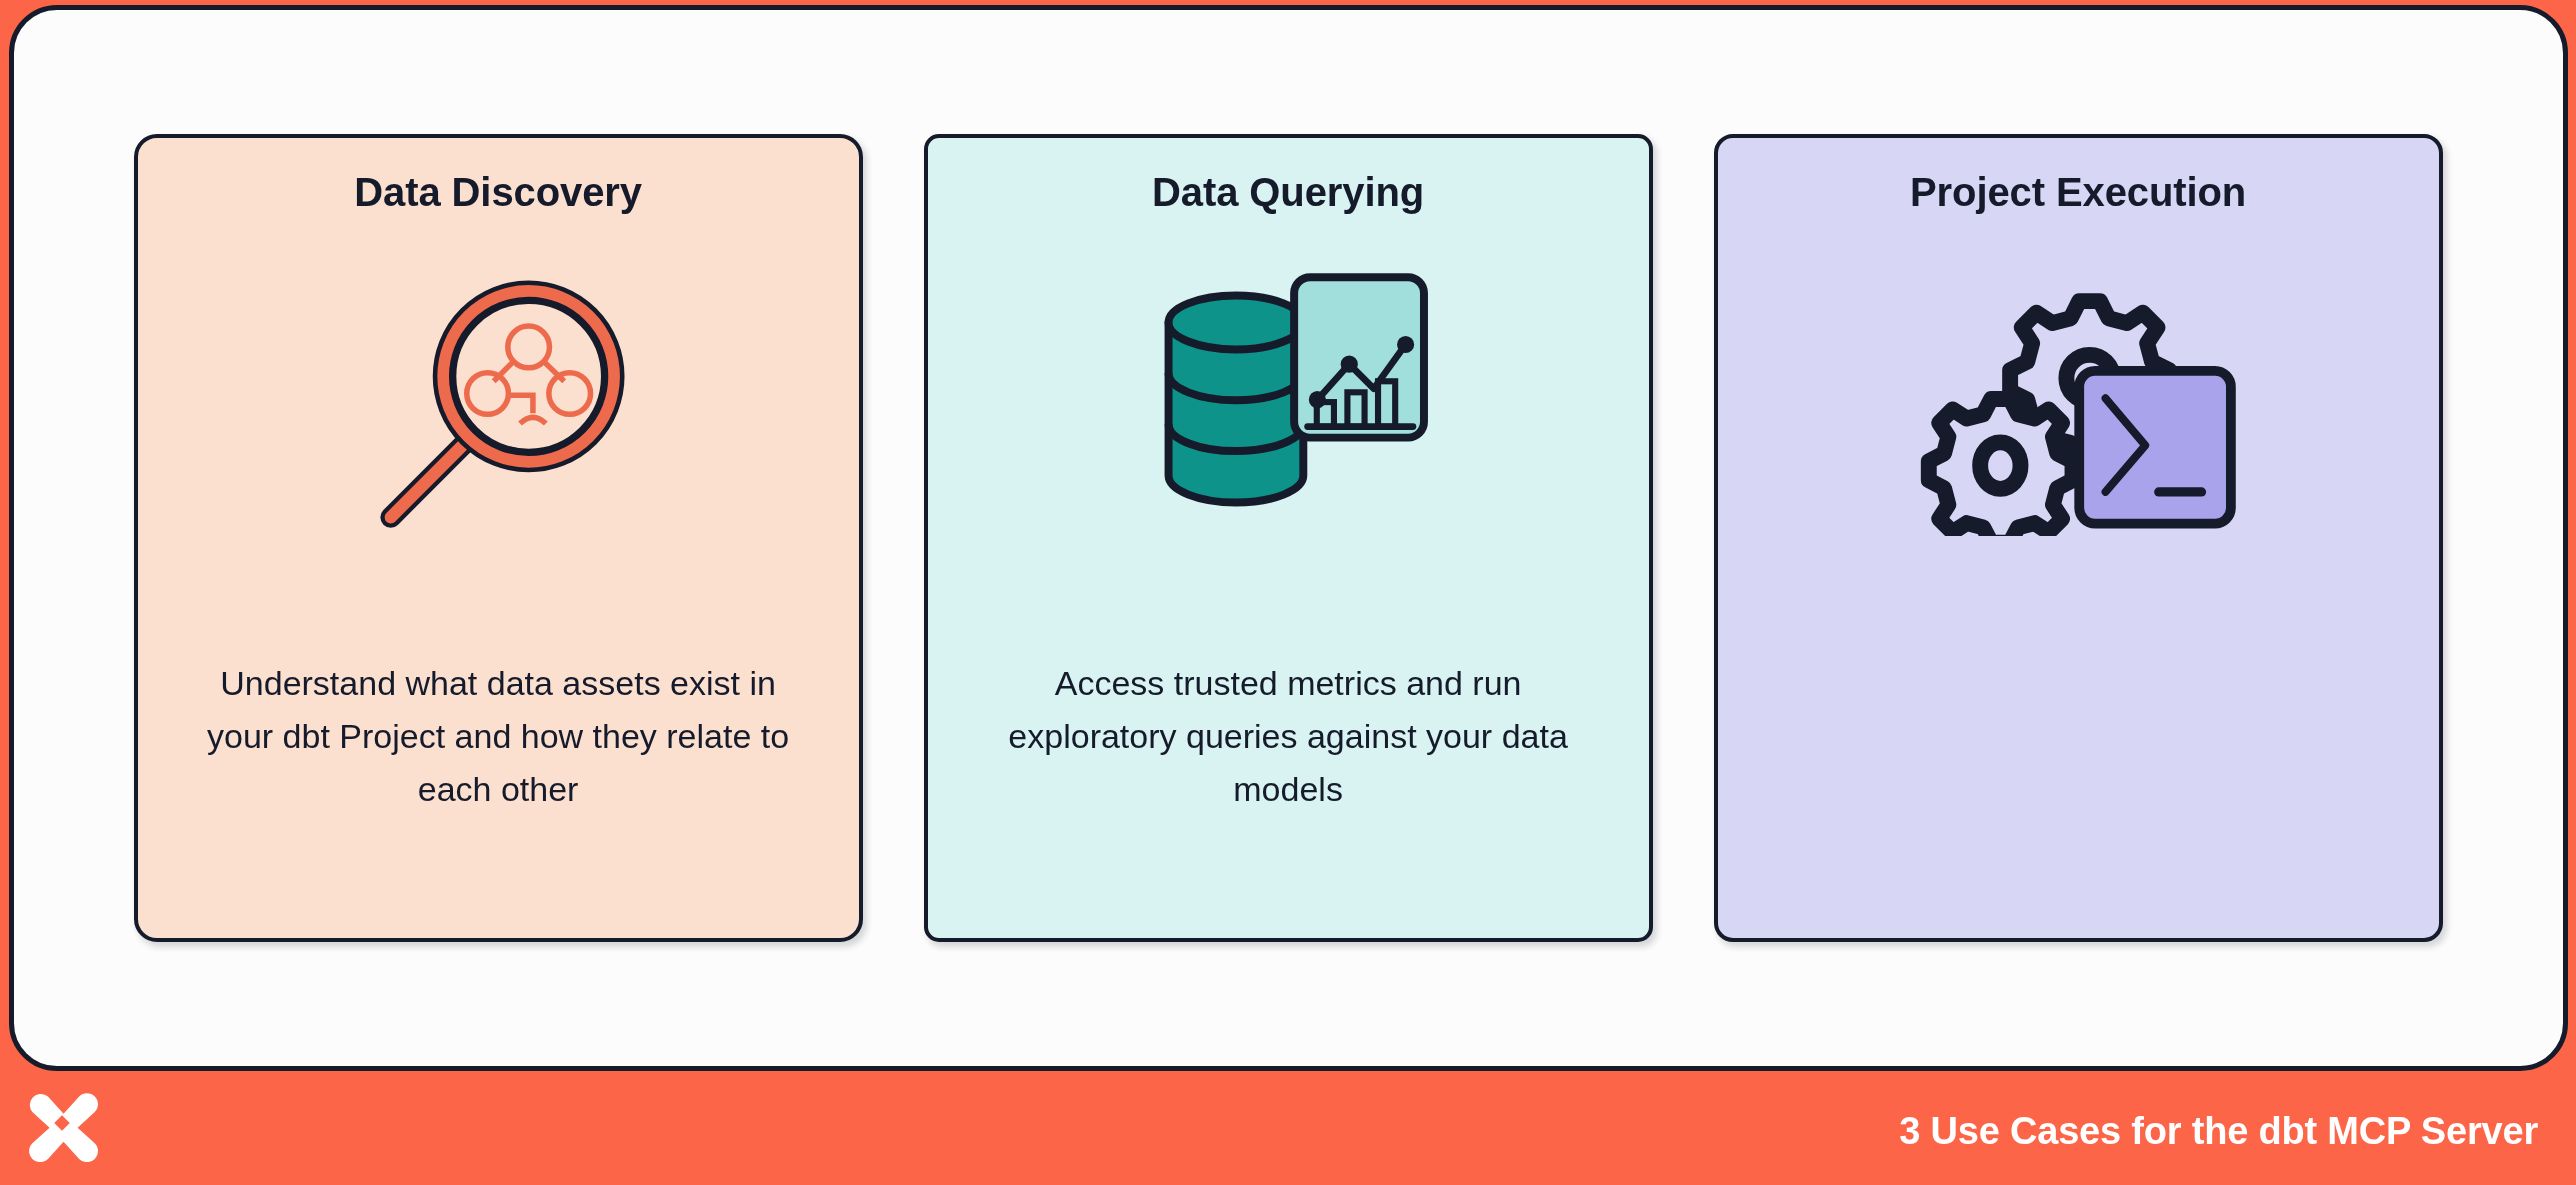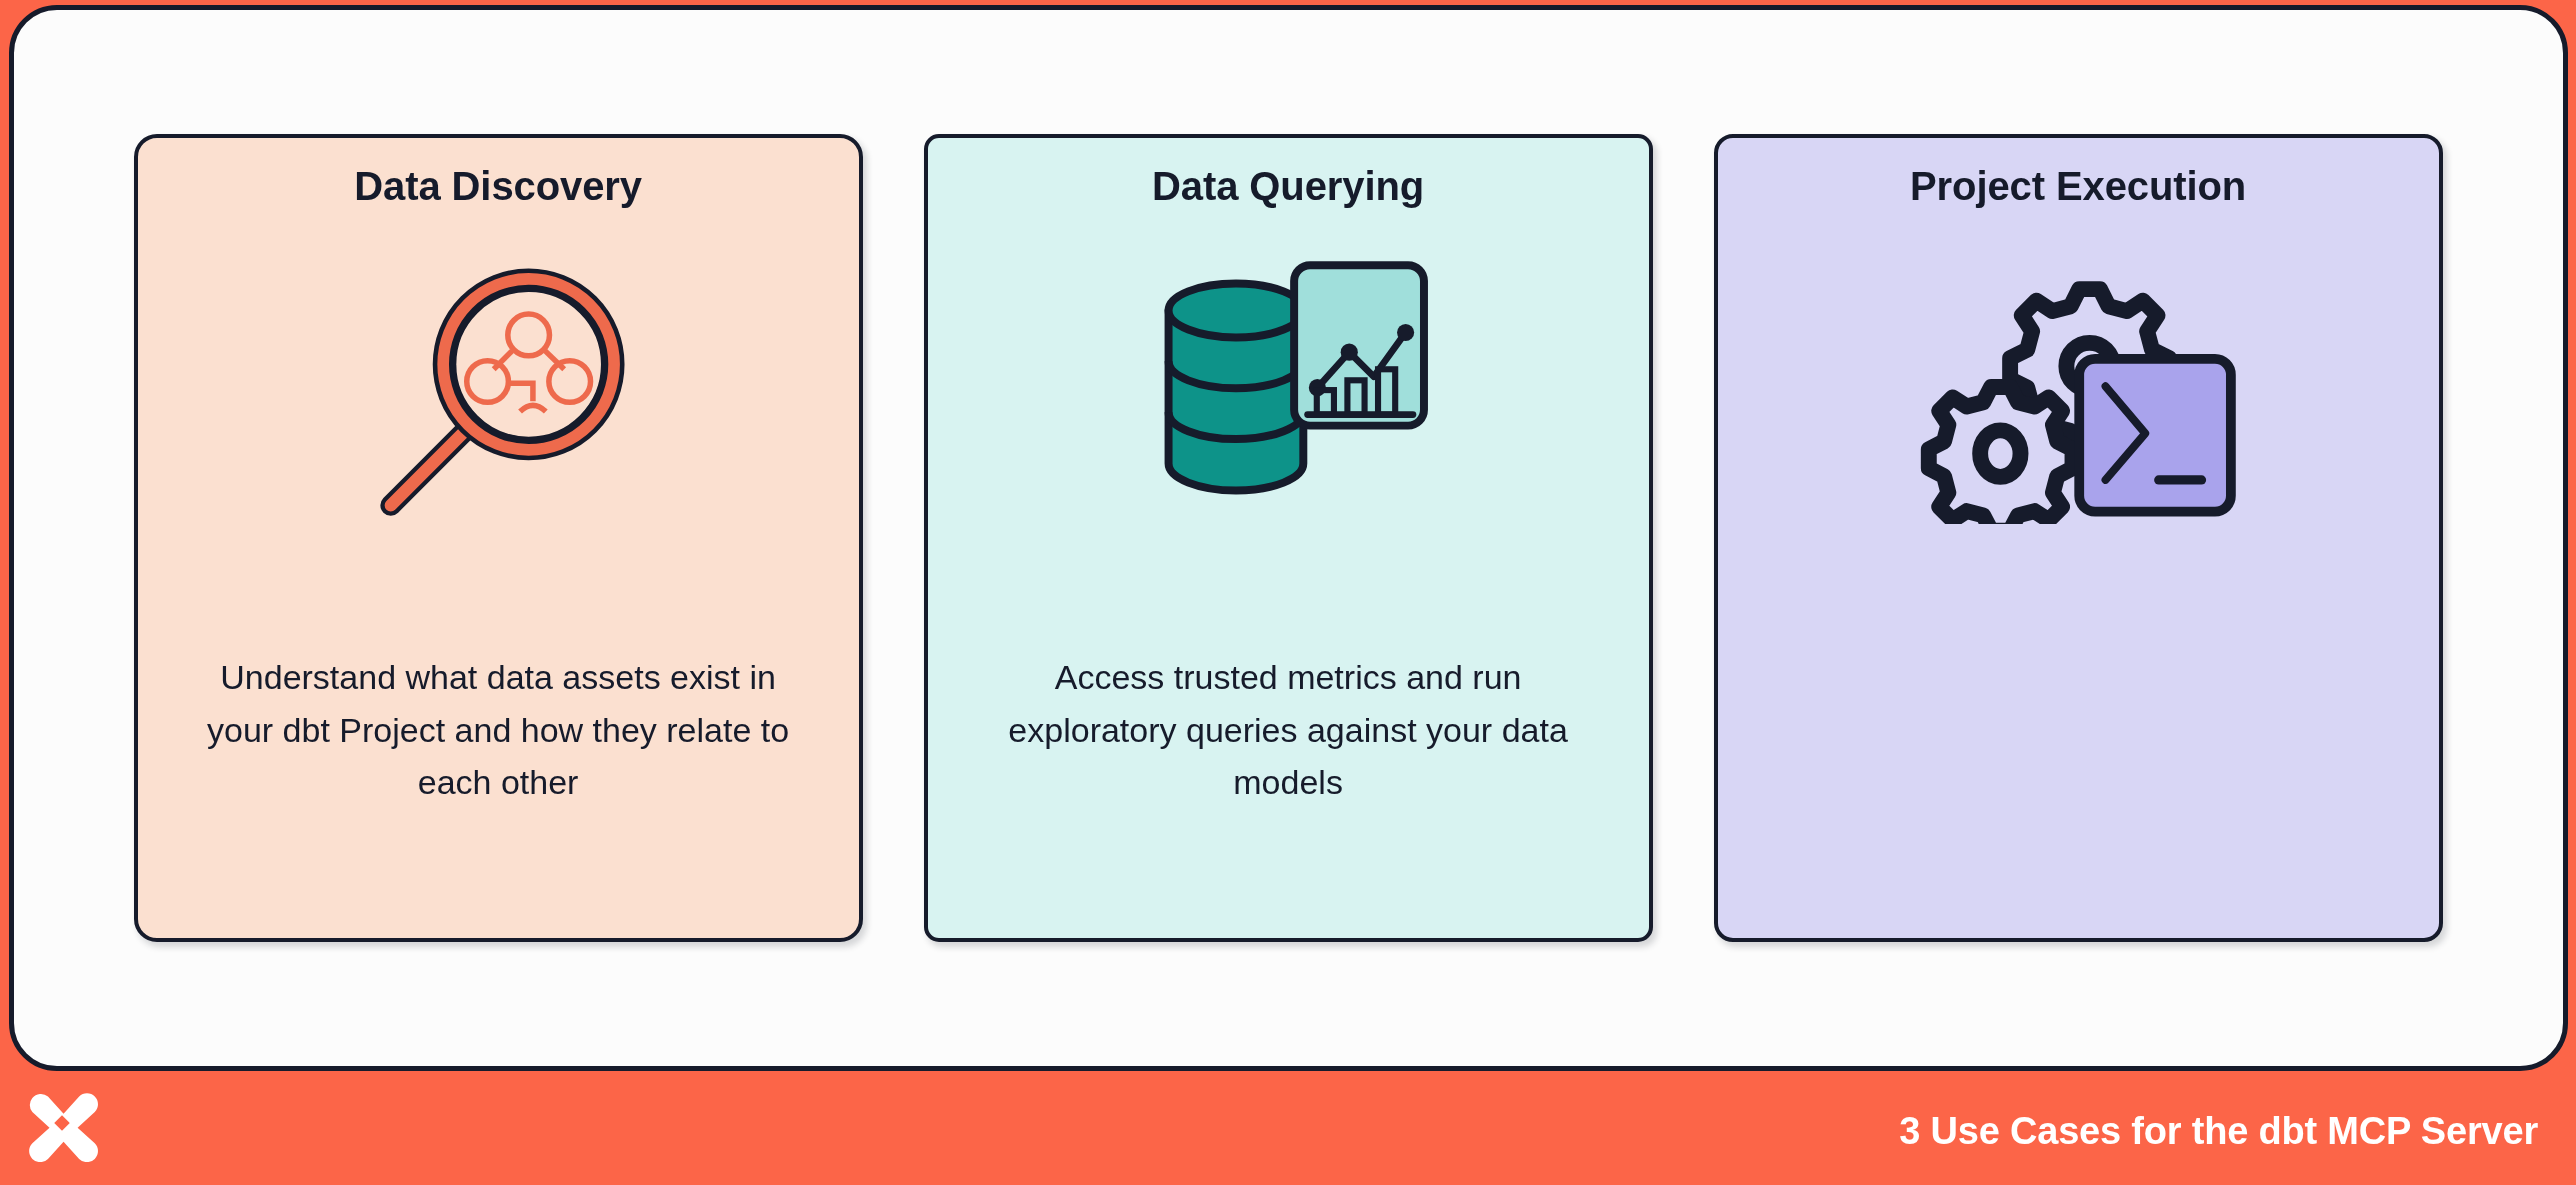--- a/index.html
+++ b/index.html
@@ -48,21 +48,21 @@
   }
   .card.peach  { background:#FBE0D0; }
   .card.mint   { background:#D8F3F1;border-radius:15px; }
   .card.lilac  { background:#D8D6F5;border-radius:19px; }
 
   .card-title{
     font-size:40px;
     font-weight:bold;
     color:#161B2B;
     letter-spacing:-0.1px;
-    margin:0;
+    margin:6px;
     text-align:center;
     line-height:1.1;
   }
 
   .icon-wrap{
     flex:0 0 auto;
     height:343px;
     display:flex;
     align-items:center;
     justify-content:center;

